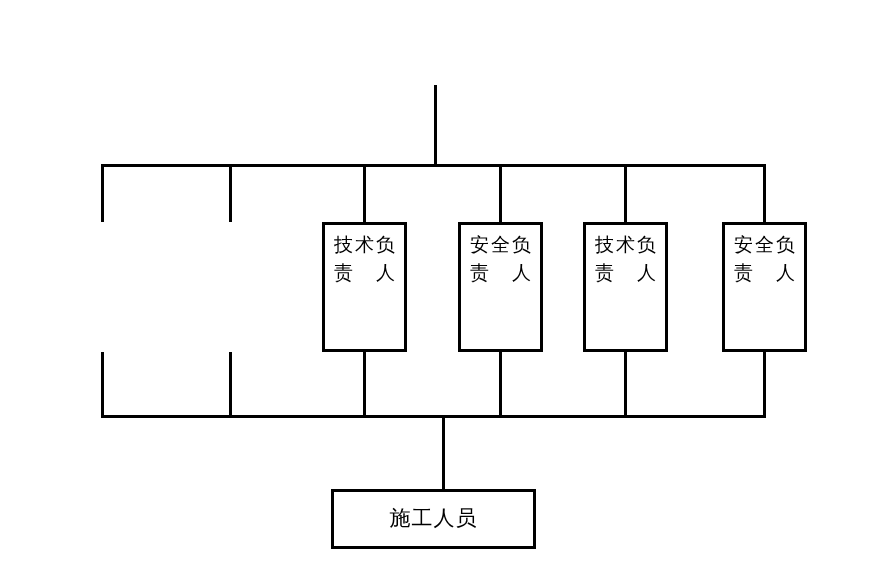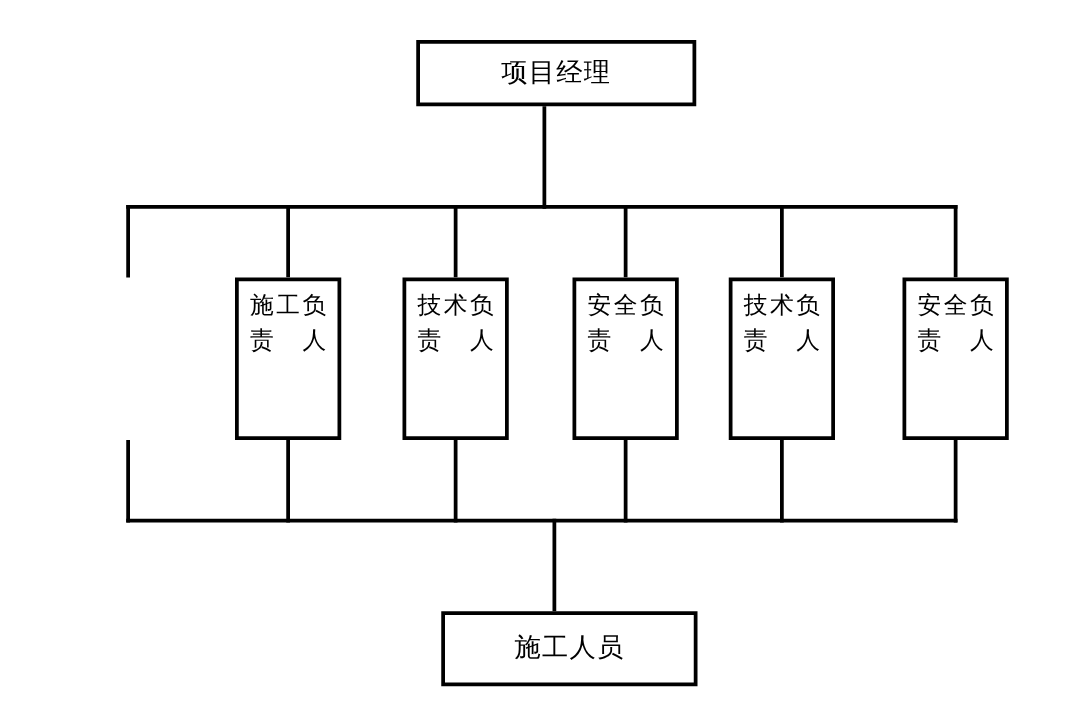--- a/index.html
+++ b/index.html
@@ -67,39 +67,33 @@
     position: absolute;
     background: #000000;
     width: 3px;
   }
 </style>
 </head>
 <body>
 
 <div id="canvas">
 
-  <div class="node node-wide" style="left:333px; top:32px; width:224px; height:53px;">
-    <span class="node-text">项目经理</span>
-  </div>
 
   <div class="line-v" style="left:434px; top:85px; height:82px;"></div>
 
   <div class="line-h" style="left:101px; top:164px; width:665px;"></div>
 
   <div class="line-v" style="left:101px; top:164px; height:58px;"></div>
   <div class="line-v" style="left:229px; top:164px; height:58px;"></div>
   <div class="line-v" style="left:363px; top:164px; height:58px;"></div>
   <div class="line-v" style="left:499px; top:164px; height:58px;"></div>
   <div class="line-v" style="left:624px; top:164px; height:58px;"></div>
   <div class="line-v" style="left:763px; top:164px; height:58px;"></div>
 
 
-  <div class="node node-tall" style="left:188px; top:222px; width:85px; height:130px;">
-    <span class="node-text">施工负责人</span>
-  </div>
 
   <div class="node node-tall" style="left:322px; top:222px; width:85px; height:130px;">
     <span class="node-text">技术负责人</span>
   </div>
 
   <div class="node node-tall" style="left:458px; top:222px; width:85px; height:130px;">
     <span class="node-text">安全负责人</span>
   </div>
 
   <div class="node node-tall" style="left:583px; top:222px; width:85px; height:130px;">
@@ -114,17 +108,17 @@
   <div class="line-v" style="left:229px; top:352px; height:66px;"></div>
   <div class="line-v" style="left:363px; top:352px; height:66px;"></div>
   <div class="line-v" style="left:499px; top:352px; height:66px;"></div>
   <div class="line-v" style="left:624px; top:352px; height:66px;"></div>
   <div class="line-v" style="left:763px; top:352px; height:66px;"></div>
 
   <div class="line-h" style="left:101px; top:415px; width:665px;"></div>
 
   <div class="line-v" style="left:442px; top:415px; height:75px;"></div>
 
-  <div class="node node-wide" style="left:353px; top:489px; width:205px; height:60px;">
+  <div class="node node-wide" style="left:331px; top:489px; width:205px; height:60px;">
     <span class="node-text">施工人员</span>
   </div>
 
 </div>
 
 </body></html>

